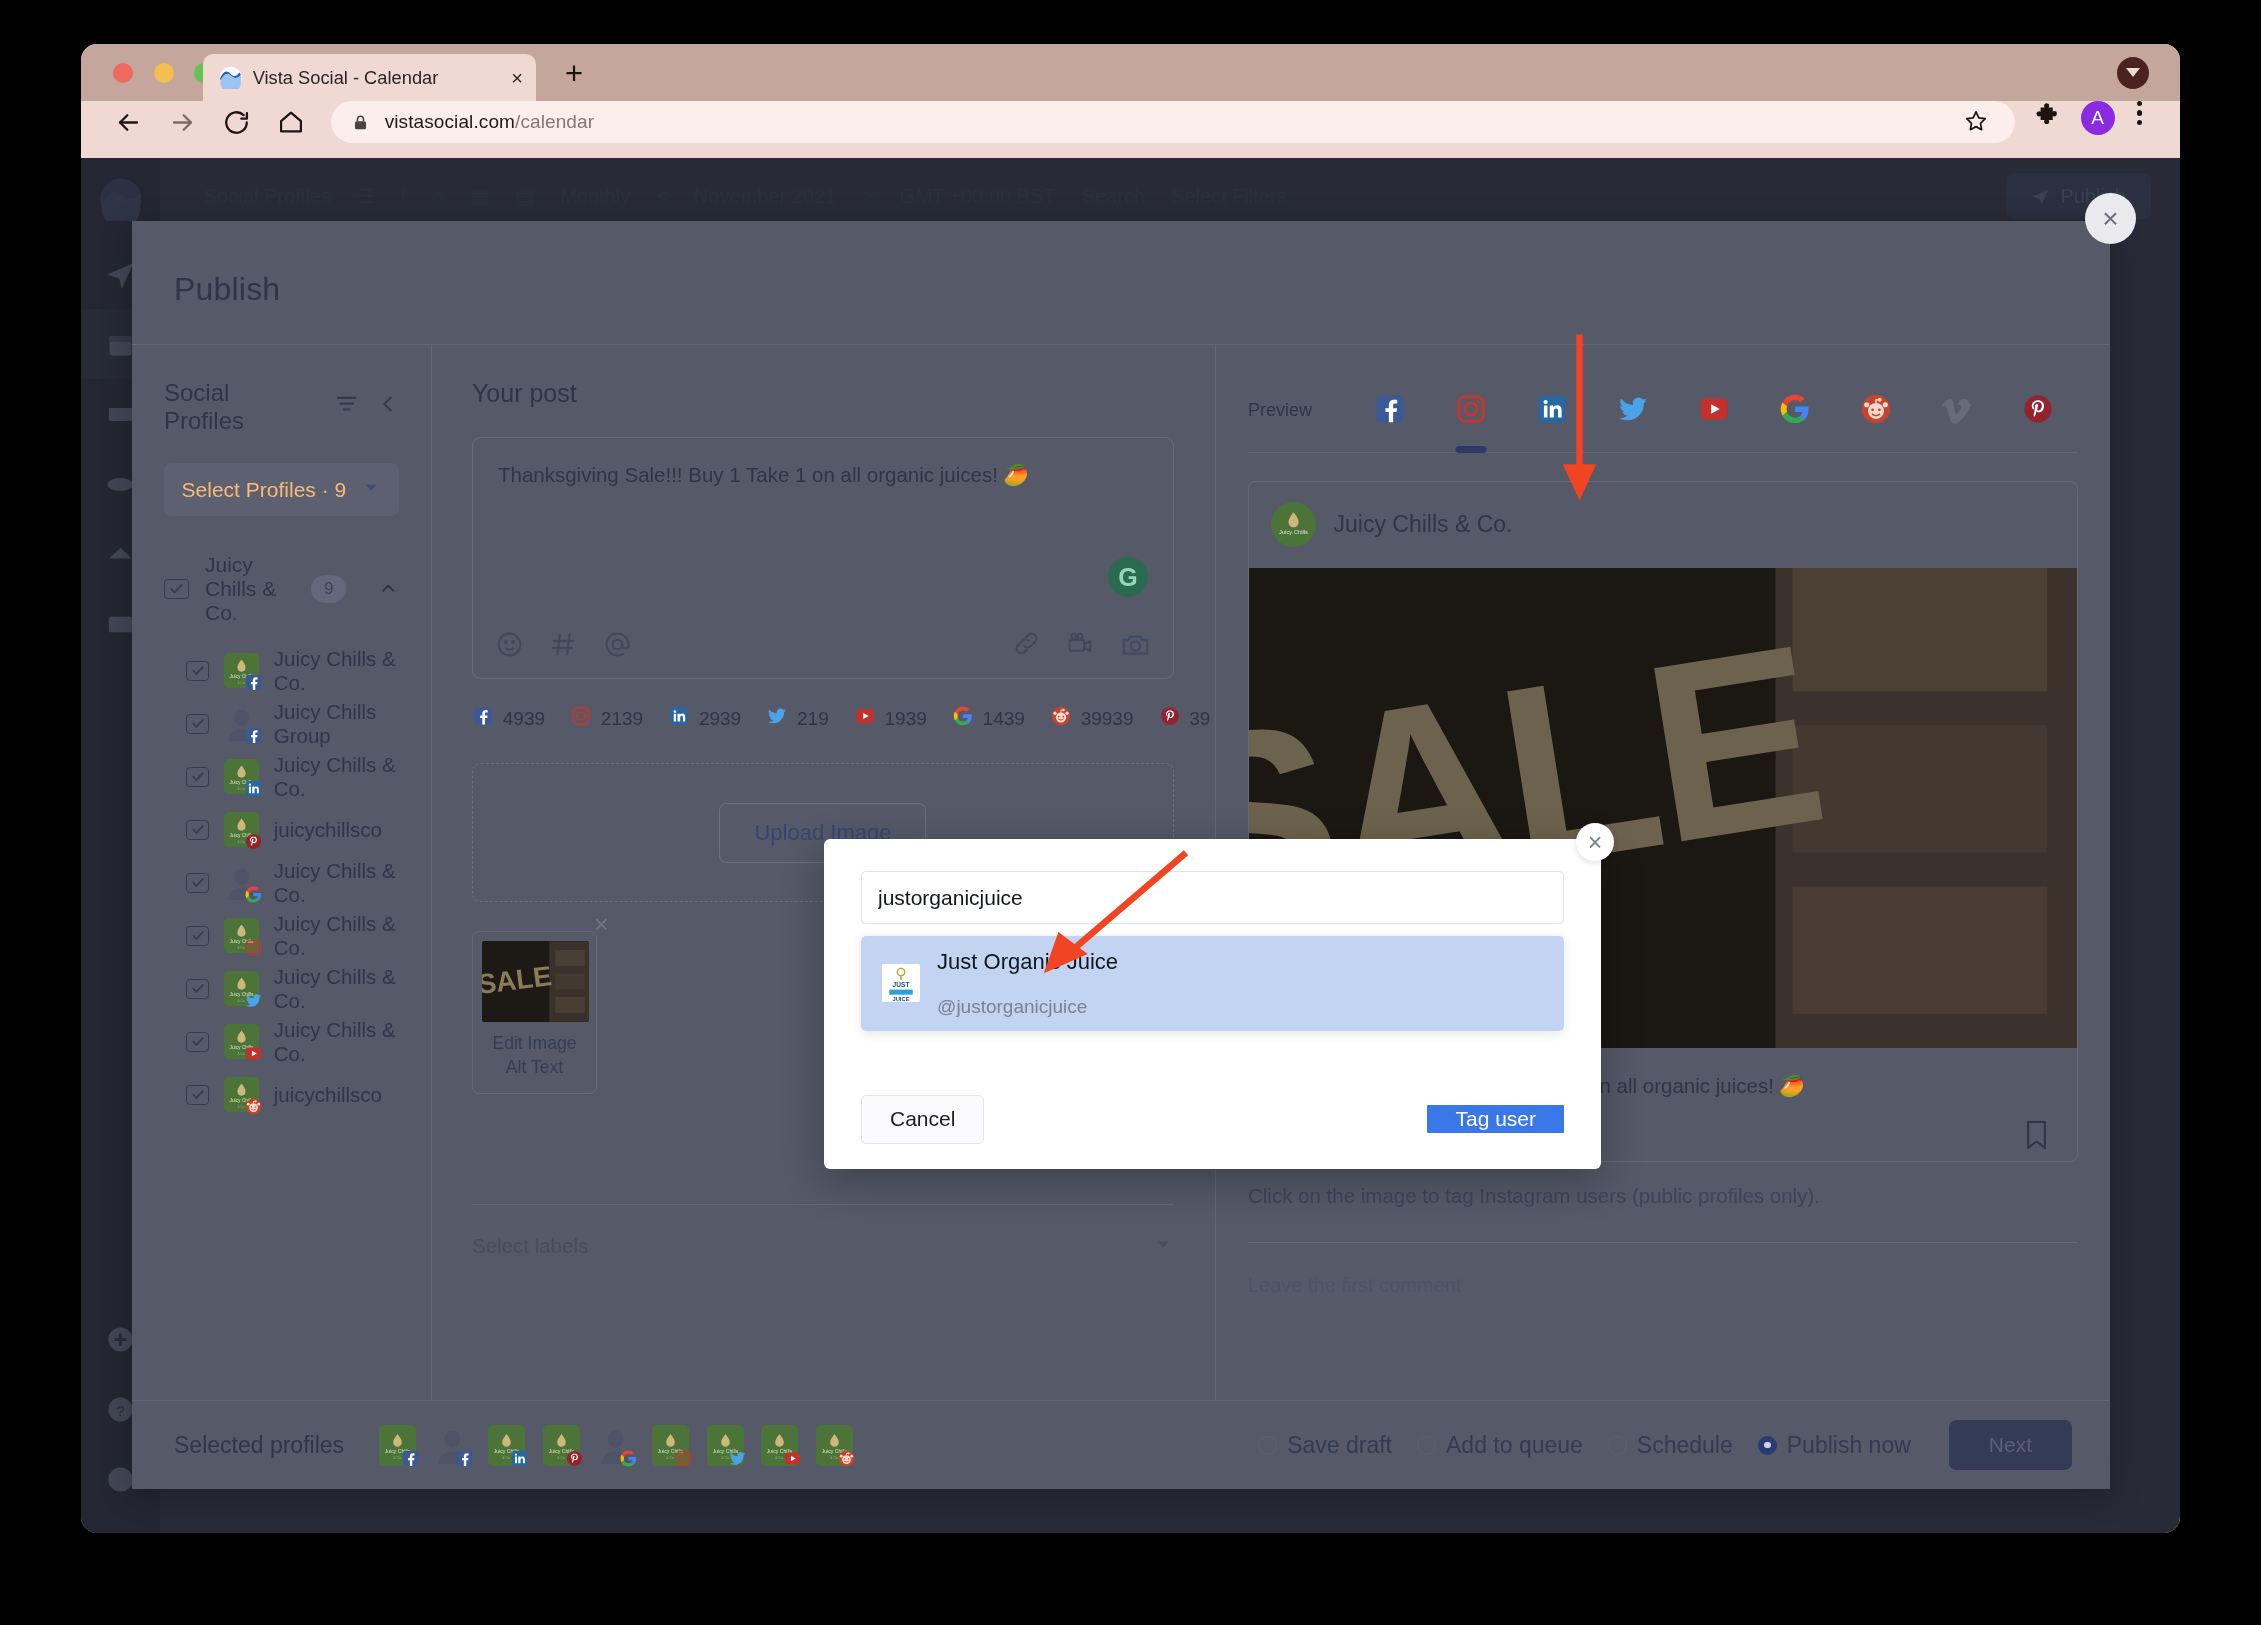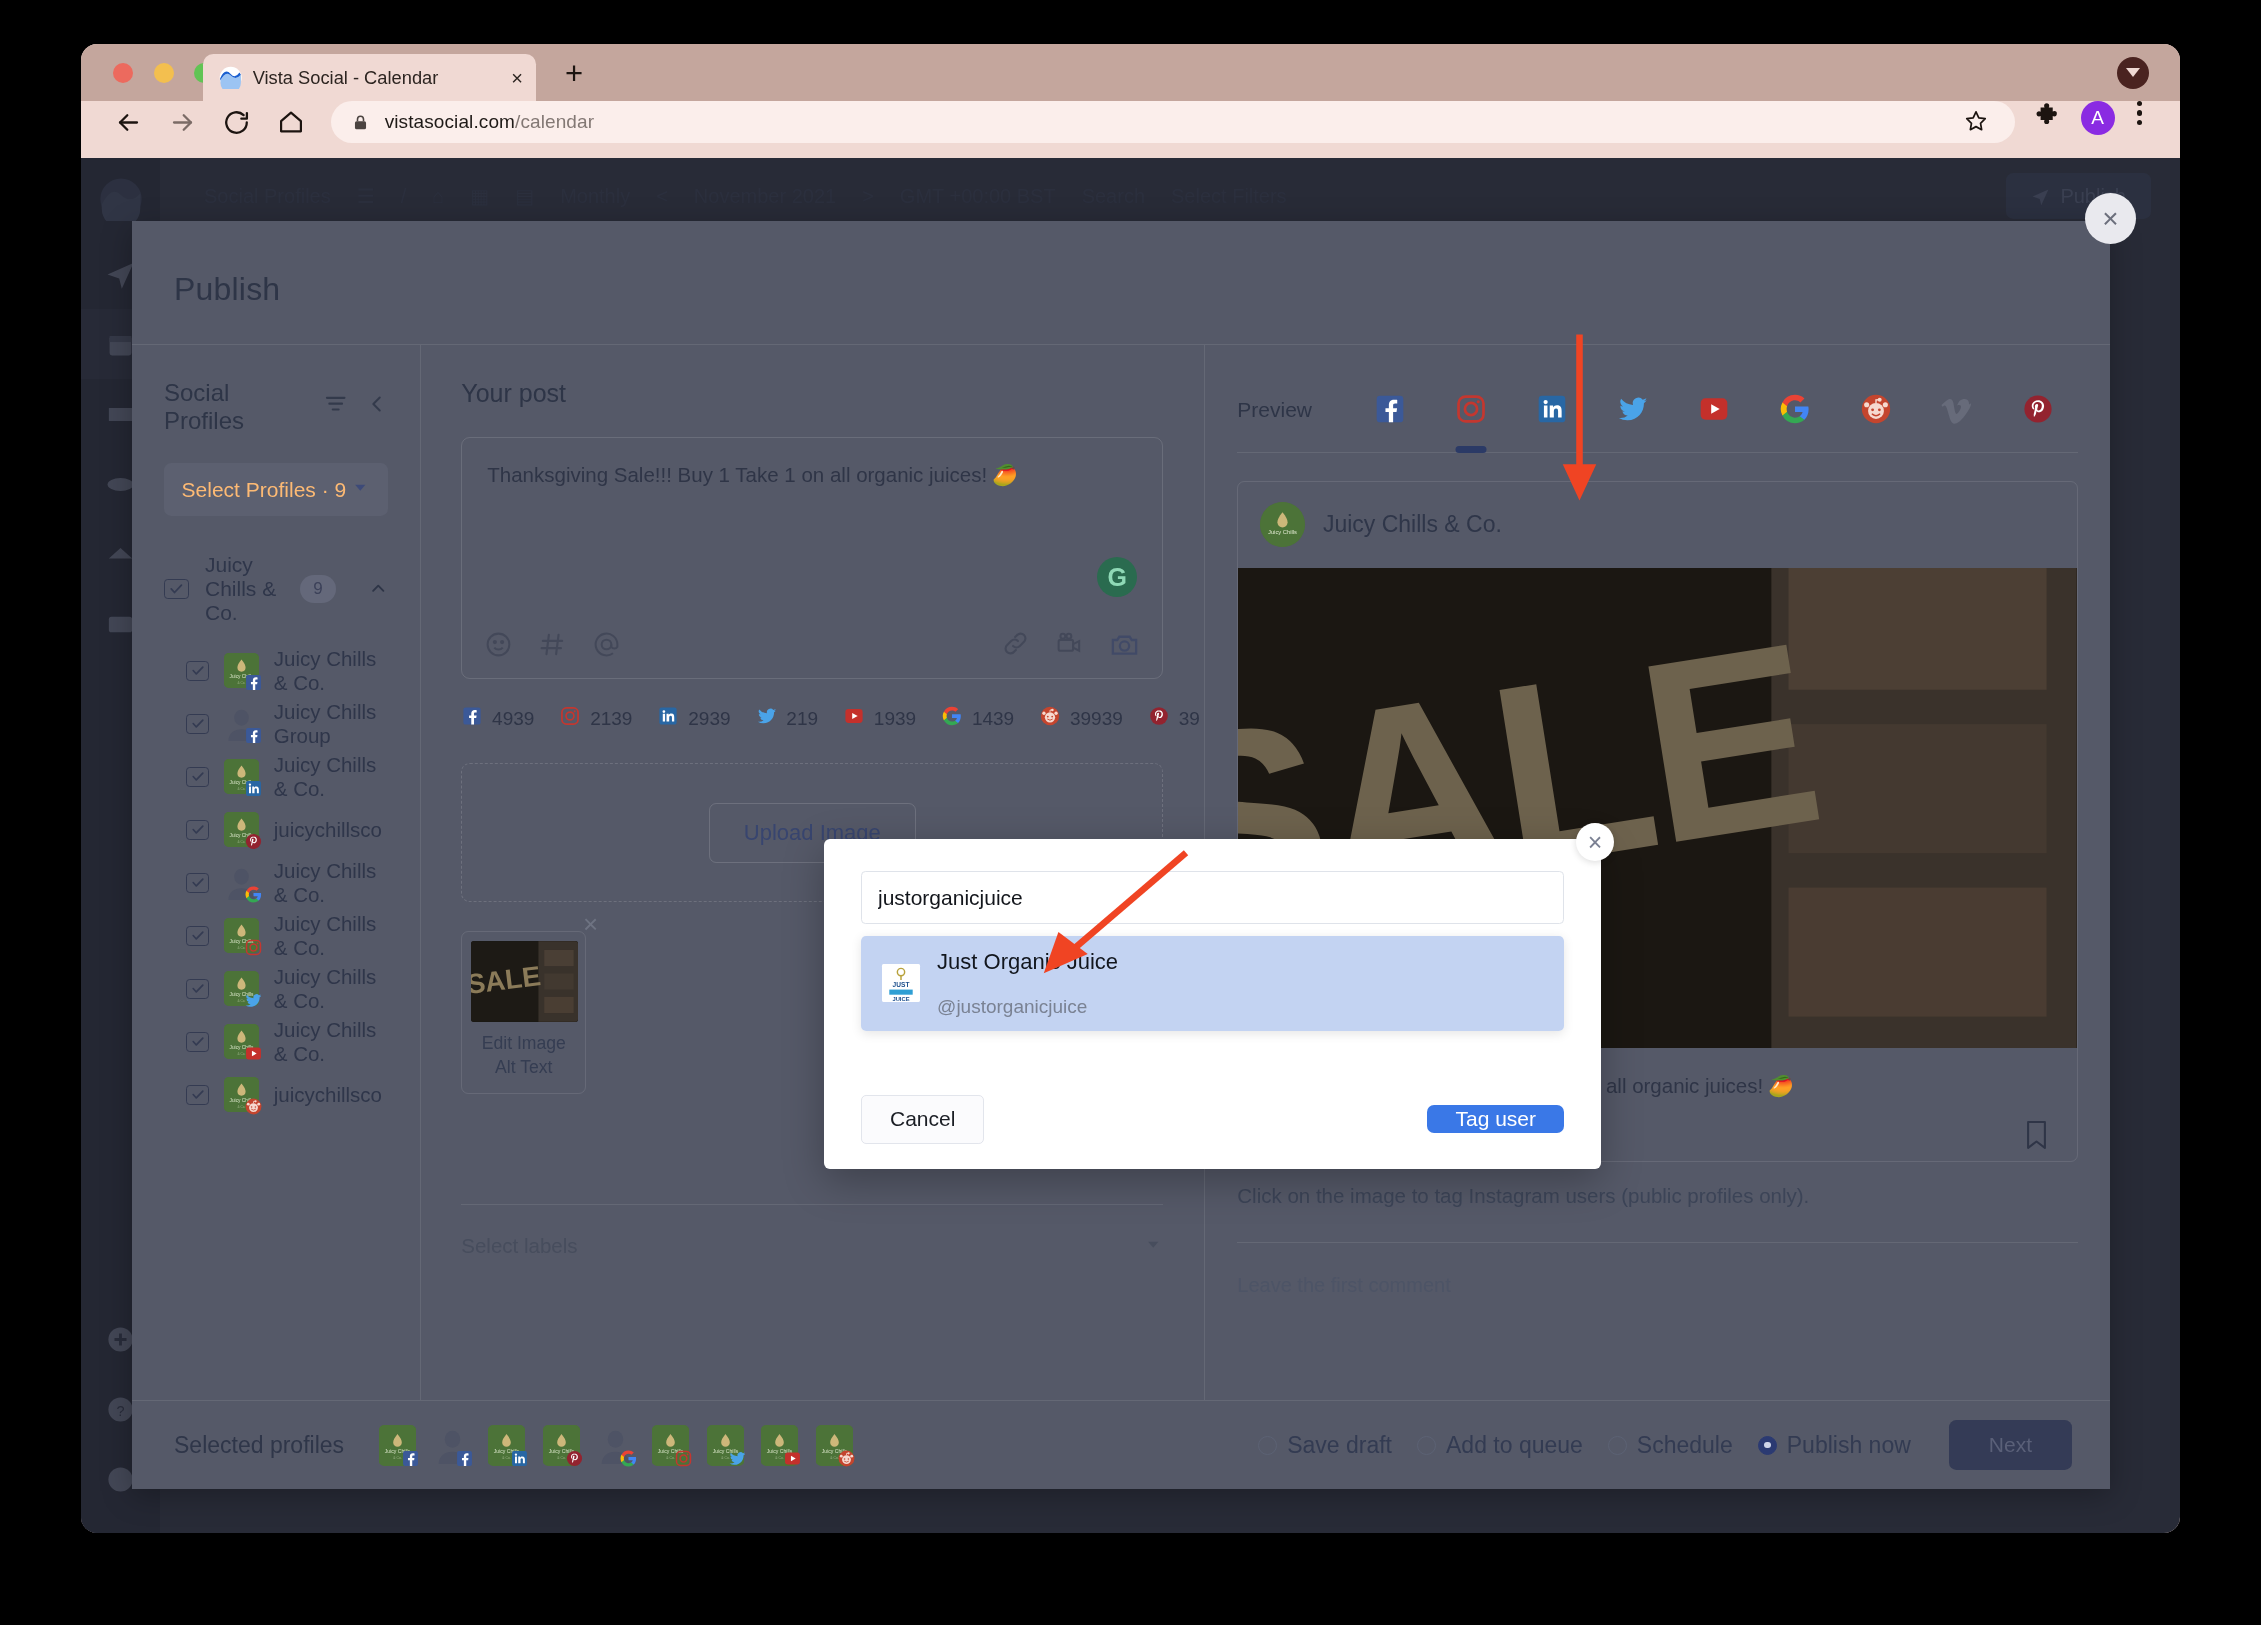--- a/index.html
+++ b/index.html
@@ -328,21 +328,21 @@
     margin-top: 110px;
     border-top: 0.7px solid rgba(255,255,255,.09);
     padding-top: 29px;
     display: flex; align-items: center;
   }
   .labels-select .lbl { color: #474d5d; font-size: 20.5px; }
   .labels-select .caret { margin-left: auto; }
 
   
   .pv-head { display: flex; align-items: center; gap: 0; margin-bottom: 7.3px; }
-  .pv-title { font-size: 21px; color: #2e3547; margin-right: 37px; }
+  .pv-title { font-size: 18px; color: #2e3547; margin-right: 37px; }
   .pv-tabs { display: flex; align-items: flex-end; gap: 0; }
   .pv-tab {
     width: 81px; height: 62px;
     display: flex; align-items: center; justify-content: center;
     position: relative;
   }
   .pv-tab.active::after {
     content: "";
     position: absolute; bottom: -11.7px; left: 50%;
     transform: translateX(-50%);
@@ -479,21 +479,21 @@
     border: 0.7px solid #e2e5ec;
     background: #fbfbfd;
     border-radius: 5.1px;
     padding: 11.7px 28px;
     font-size: 21px; color: #1a1d24;
   }
   .tag-user-btn {
     margin-left: auto;
     background: #3a78e7;
     color: #fff;
-    border-radius: 7px;
+    border-radius: 1px;
     padding: 2px 28px;
     font-size: 21px;
   }
 
   
   .ann { position: absolute; z-index: 60; pointer-events: none; }
   #arrow-top { left: 1473px; top: 173px; }
   #arrow-modal { left: 945px; top: 689px; }
 </style>
 </head>

